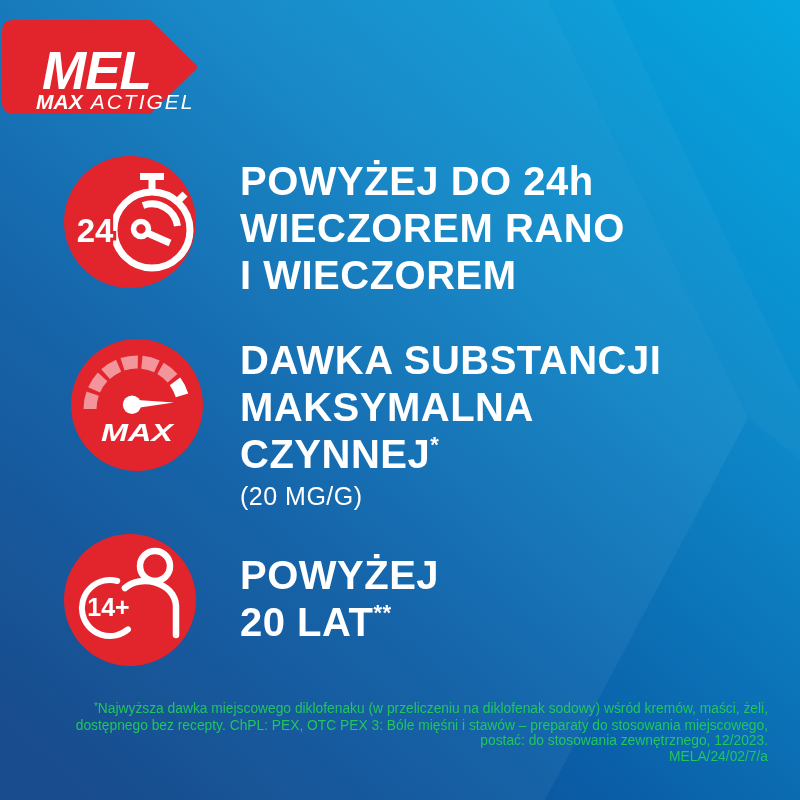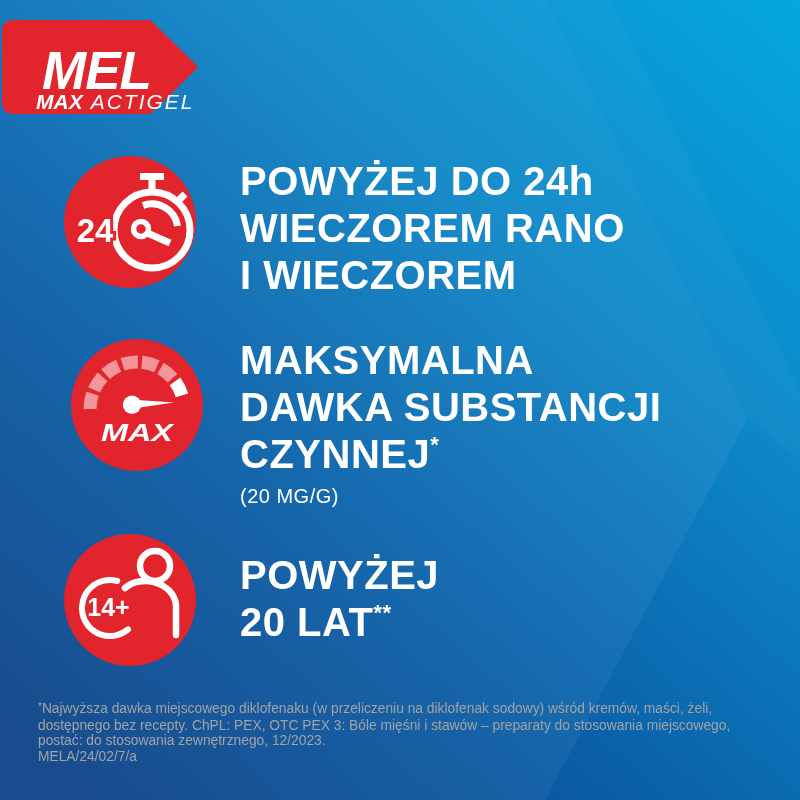--- a/index.html
+++ b/index.html
@@ -28,25 +28,25 @@
   .icon-1{left:63px;top:155px;}
   .icon-2{left:70px;top:338px;}
   .icon-3{left:63px;top:533px;}
 
   .headline{position:absolute;left:240px;font-size:40px;line-height:47px;
     font-weight:700;letter-spacing:0.5px;}
   .hl-1{top:158px;}
   .hl-2{top:337px;}
   .hl-3{top:552px;}
   .headline sup{font-size:22px;position:relative;top:-2px;font-weight:700;line-height:0;}
-  .subnote{font-size:20px;font-weight:400;letter-spacing:0.5px;line-height:30px;margin-top:3px;}
+  .subnote{font-size:25px;font-weight:400;letter-spacing:0.5px;line-height:30px;margin-top:3px;}
 
   
   .footnotes{position:absolute;left:38px;top:701px;width:730px;
-    font-size:13.8px;line-height:15.6px;font-weight:400;color:#a3a3a3;}
+    font-size:13.8px;line-height:15.6px;font-weight:400;color:#22c55e;text-align:right;}
   .footnotes .fsup{font-size:10px;position:relative;top:-3px;}
 </style>
 </head>
 <body>
 
 <div class="canvas">
 
   <svg class="bg" width="800" height="800" viewBox="0 0 800 800" preserveAspectRatio="none" aria-hidden="true">
     <defs>
       <linearGradient id="bgGrad" x1="1" y1="0" x2="0.12" y2="1">
@@ -100,22 +100,22 @@
       <path d="M 52.5 26.3 A 47 47 0 0 1 67.8 24"></path>
       <path d="M 71.9 24.3 A 47 47 0 0 1 86.9 28.4"></path>
       <path d="M 90.5 30.3 A 47 47 0 0 1 102.5 40.2"></path>
     </g>
     <path d="M 105 43.4 A 47 47 0 0 1 112 57.3" fill="none" stroke="#ffffff" stroke-width="13"></path>
     <polygon points="104,64.5 60,61.5 60,71" fill="#ffffff"></polygon>
     <circle cx="62" cy="66.8" r="9.2" fill="#ffffff"></circle>
     <text x="67" y="103" text-anchor="middle" font-size="23" font-weight="bold" font-style="italic" textLength="72" lengthAdjust="spacingAndGlyphs" fill="#ffffff" font-family="Liberation Sans, sans-serif">MAX</text>
   </svg>
   <div class="headline hl-2">
+    <div>DAWKA SUBSTANCJI</div>
     <div>MAKSYMALNA</div>
-    <div>DAWKA SUBSTANCJI</div>
     <div><span>CZYNNEJ</span><sup>*</sup></div>
     <div class="subnote">(20 MG/G)</div>
   </div>
 
   <svg class="icon icon-3" width="134" height="134" viewBox="0 0 134 134" aria-hidden="true">
     <circle cx="67" cy="67" r="66" fill="#e2242c"></circle>
     <circle cx="92" cy="33" r="15" fill="none" stroke="#ffffff" stroke-width="6.5"></circle>
     <path d="M 62 55 C 70 48 82 46.5 92 49.5 C 104.5 53 112.5 62 113 73 L 113 102" fill="none" stroke="#ffffff" stroke-width="6.5" stroke-linecap="round"></path>
     <path d="M 54.2 48 A 28 28 0 1 0 65 96.4" fill="none" stroke="#ffffff" stroke-width="6" stroke-linecap="round"></path>
     <text x="45.5" y="83" text-anchor="middle" font-size="25" font-weight="bold" fill="#ffffff" font-family="Liberation Sans, sans-serif">14+</text>

